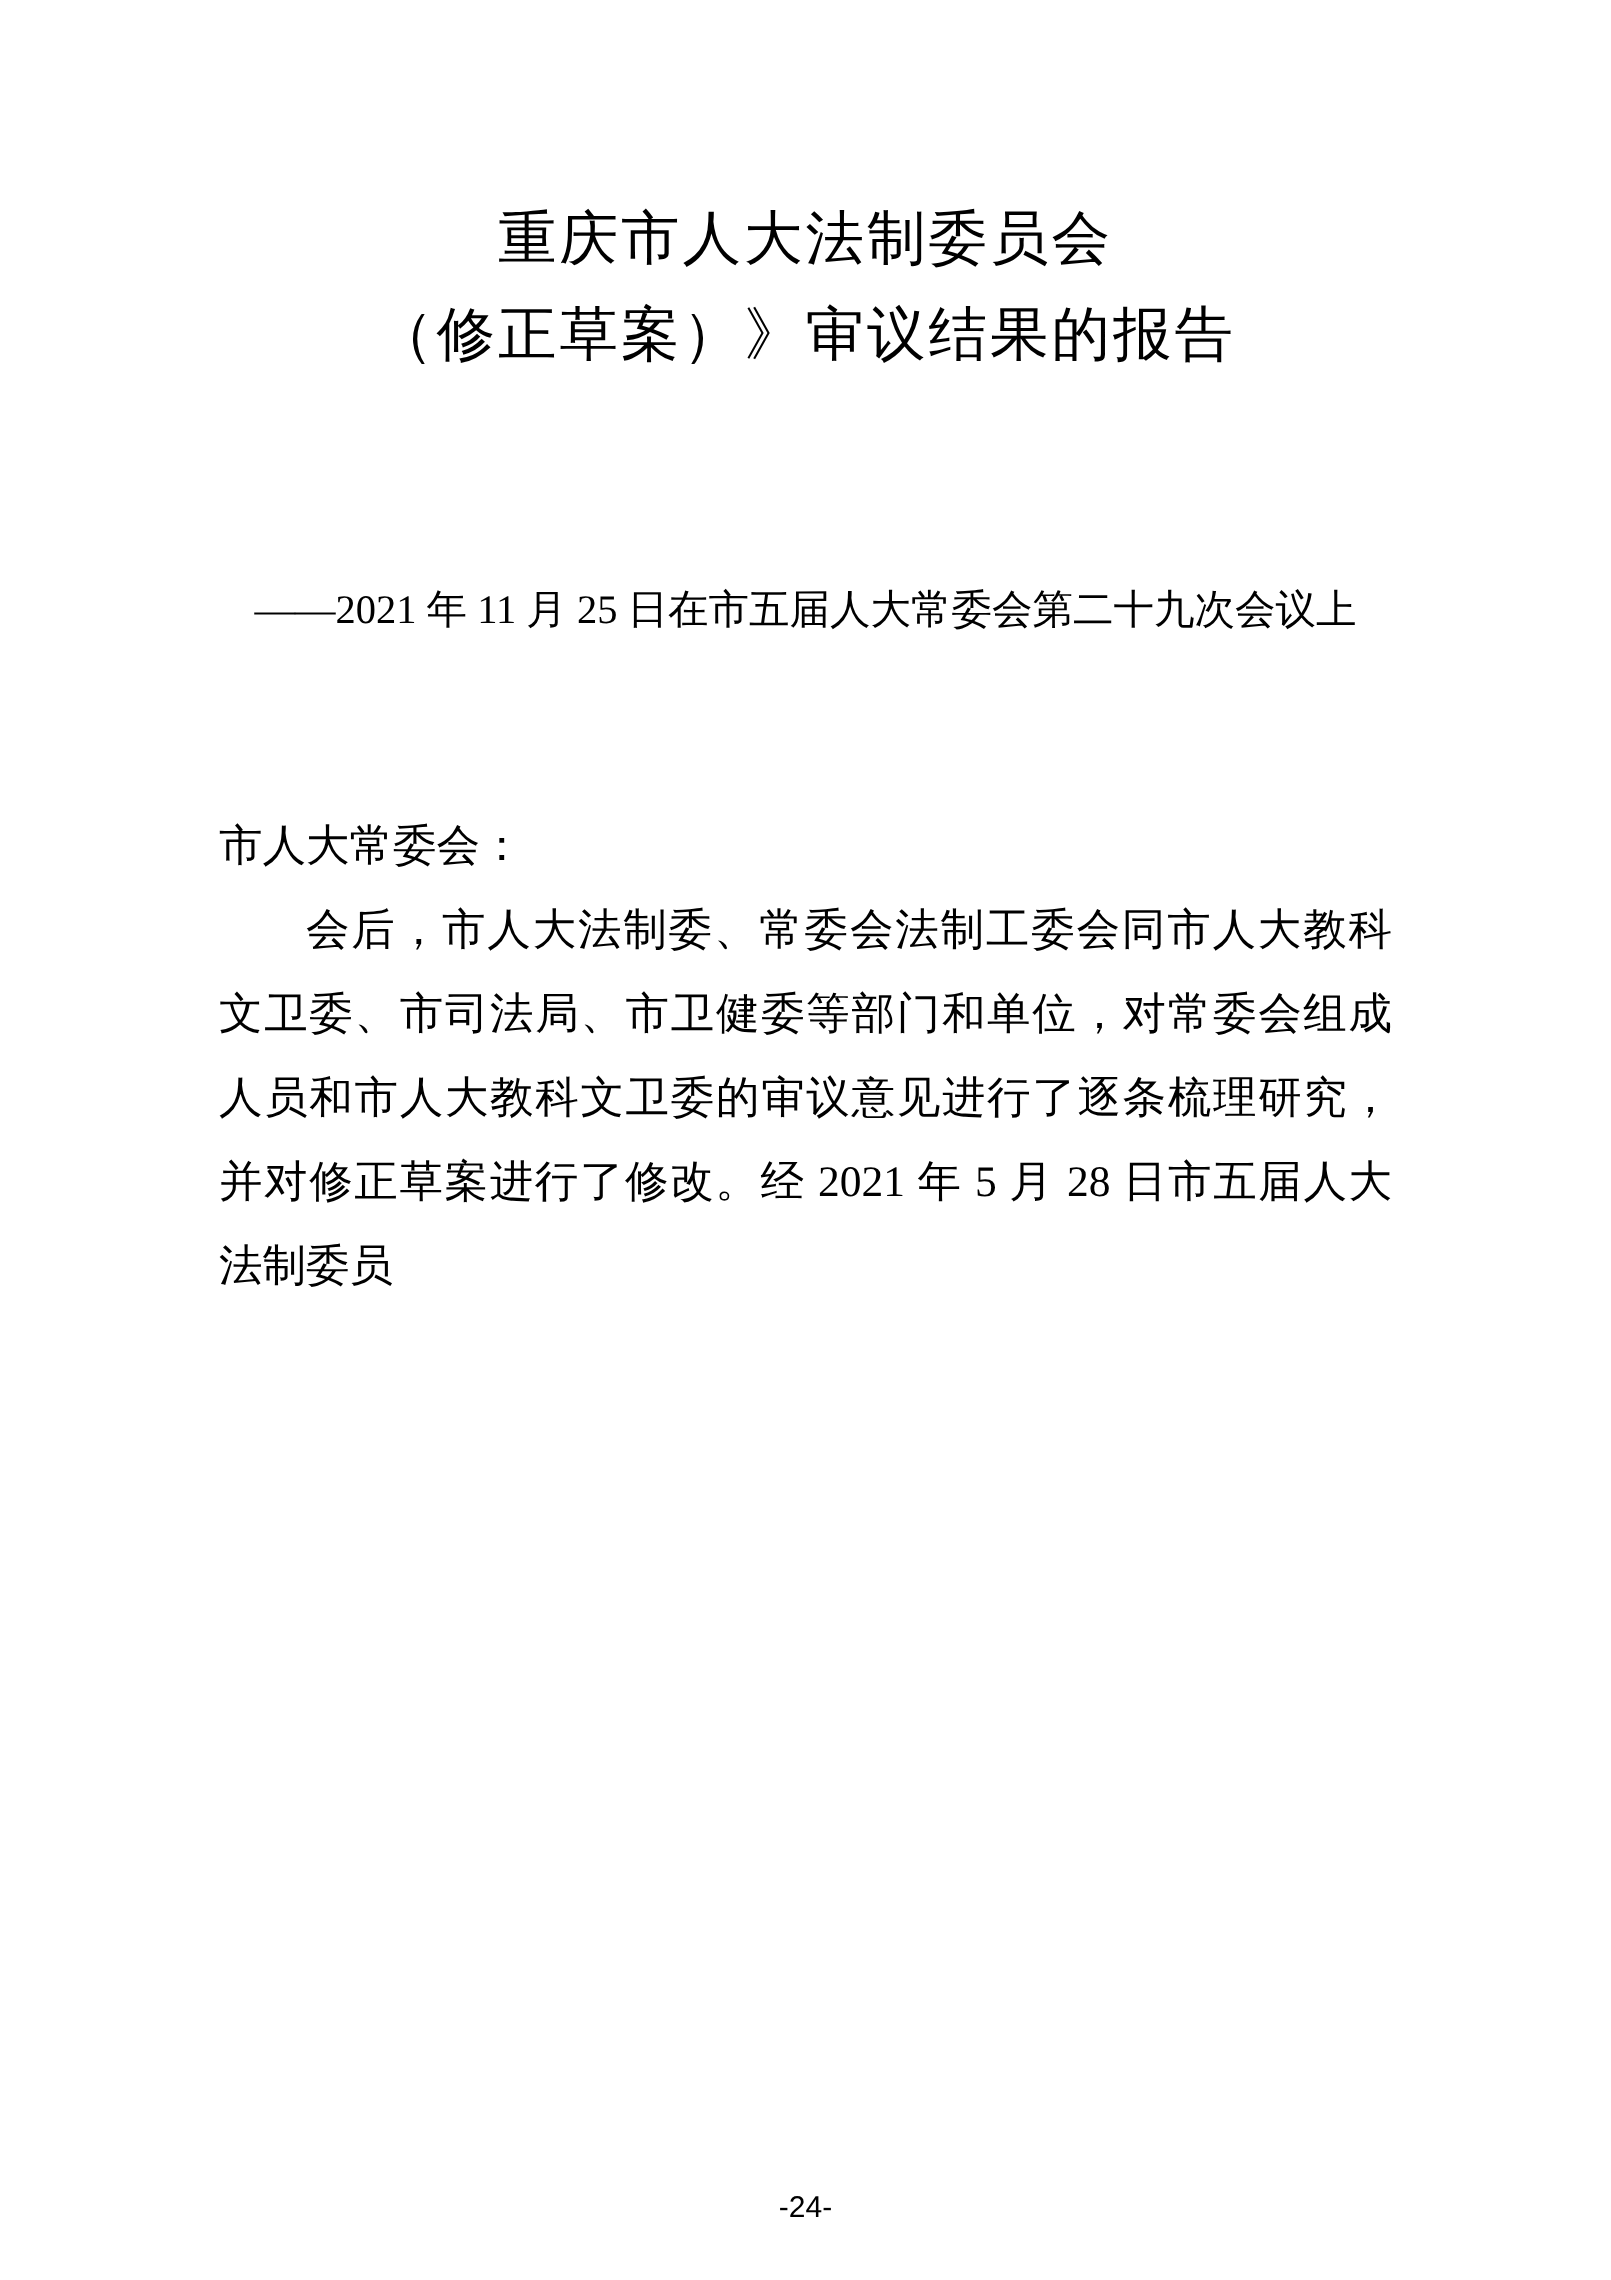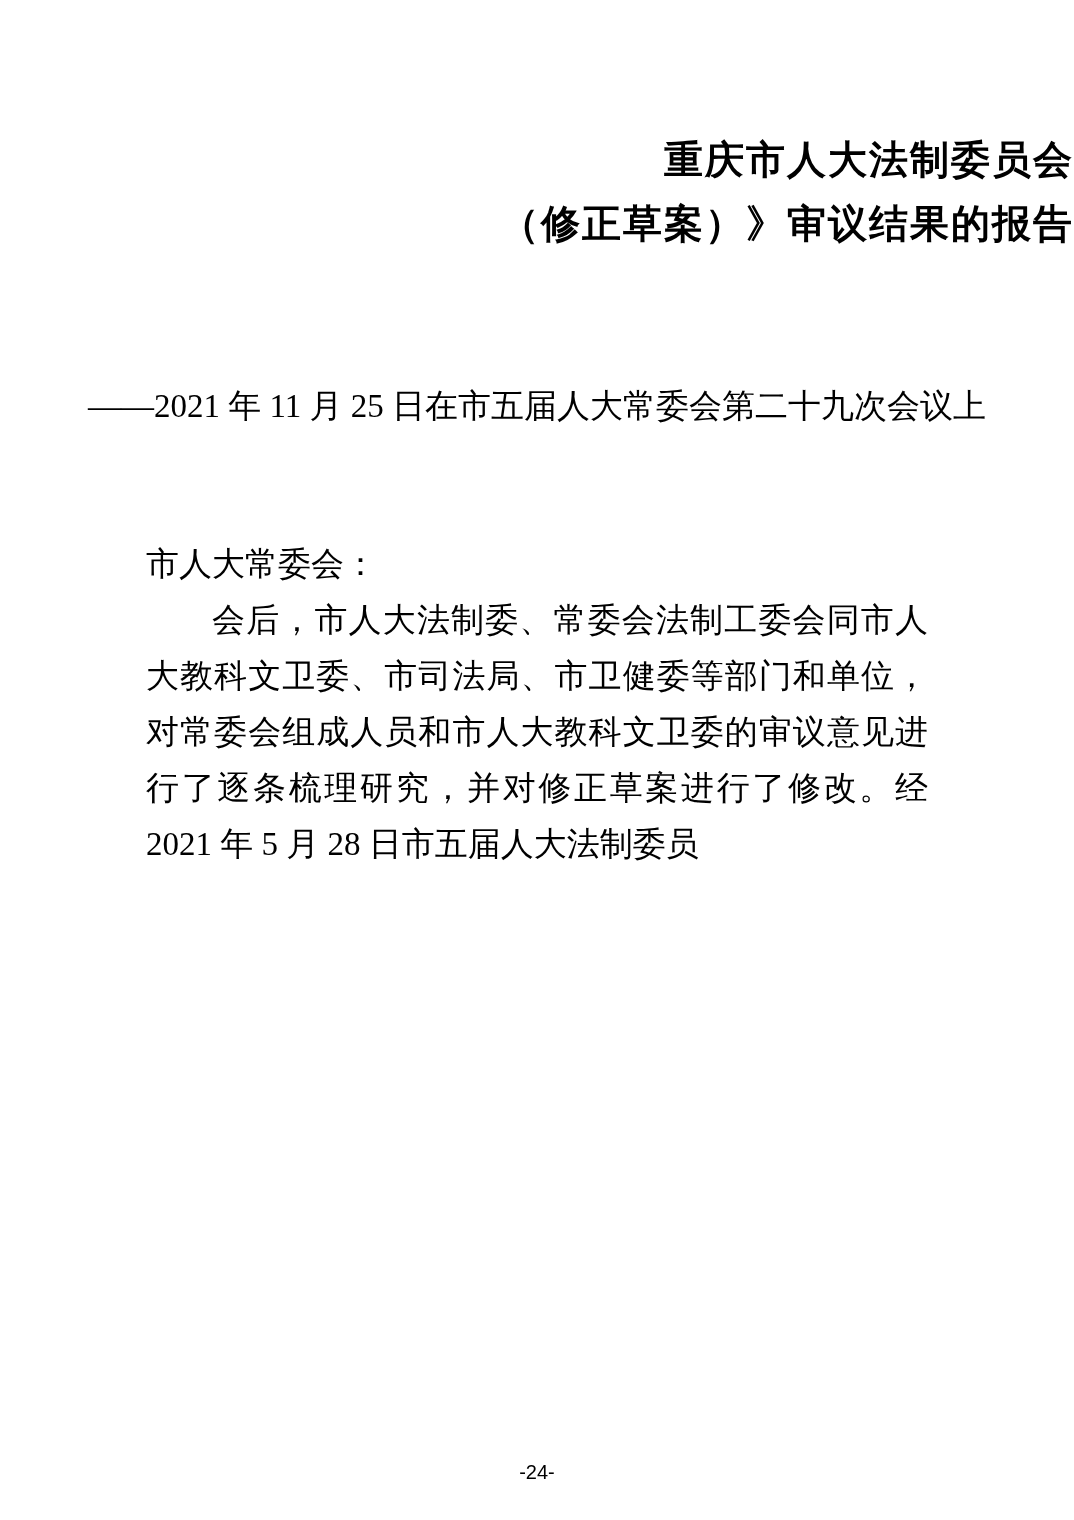--- a/index.html
+++ b/index.html
@@ -15,43 +15,43 @@
     color: #000000;
     font-family: "Liberation Serif", "DejaVu Serif", serif;
     overflow: hidden;
     box-sizing: border-box;
   }
   .title-block {
     position: absolute;
     top: 128px;
     left: 0;
     width: 100%;
-    text-align: right;
-    font-weight: bold;
+    text-align: center;
+    font-weight: normal;
     font-size: 39px;
     line-height: 64px;
     letter-spacing: 2px;
   }
   .title-line { white-space: nowrap; }
   .subtitle-block {
     position: absolute;
     top: 376px;
     left: 0;
     width: 100%;
     text-align: center;
-    font-size: 33px;
+    font-size: 27px;
     line-height: 60px;
   }
   .subtitle-line { white-space: nowrap; }
   .body-block {
     position: absolute;
     top: 536px;
     left: 146px;
     width: 782px;
-    font-size: 33px;
+    font-size: 29px;
     line-height: 56px;
     text-align: justify;
     text-justify: inter-ideograph;
     text-align-last: left;
   }
   .salutation {
     margin: 0;
     text-indent: 0;
   }
   .para {

